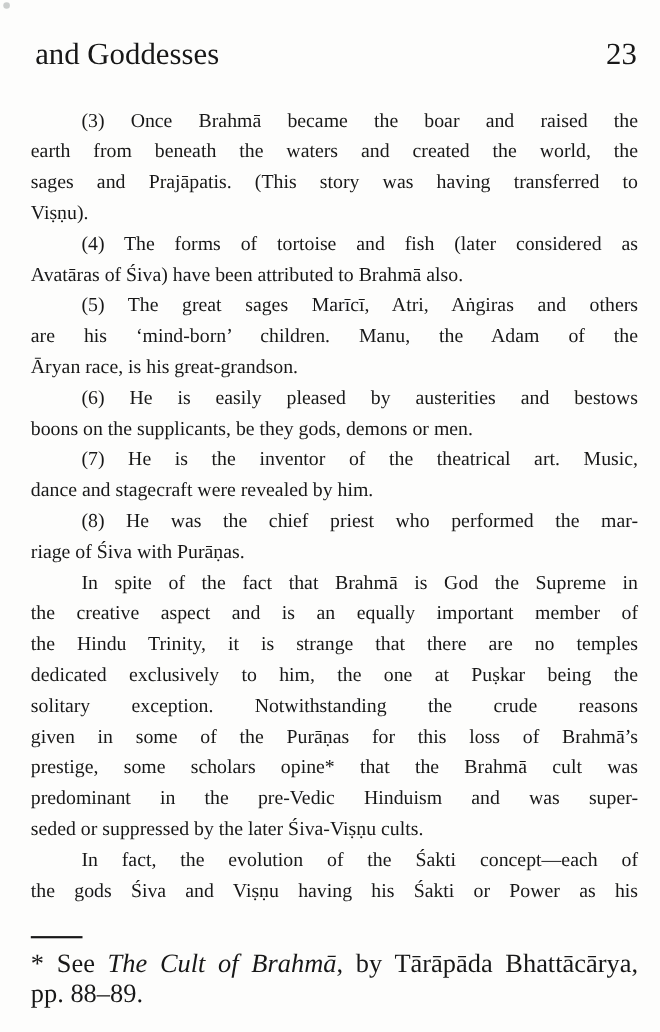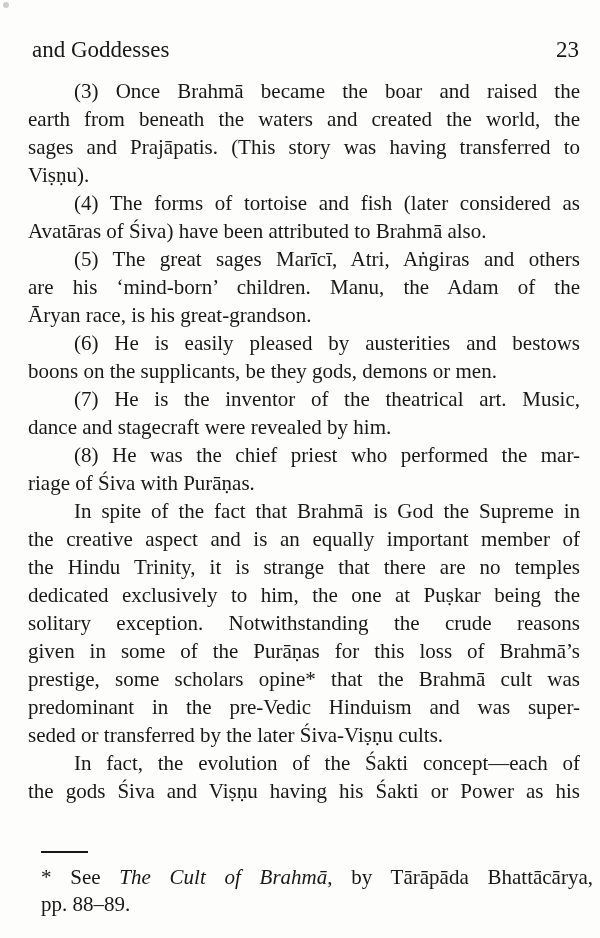--- a/index.html
+++ b/index.html
@@ -20,37 +20,37 @@
     overflow:hidden;
   }
   .scan-smudge{
     position:absolute;top:2px;left:3px;
     width:6px;height:6px;border-radius:50%;
     background:#b9bdbd;opacity:.75;
   }
   .running-header{
     position:absolute;top:36px;left:32px;right:21px;
     display:flex;justify-content:space-between;align-items:baseline;
-    font-size:23px;line-height:27px;
+    font-size:28px;line-height:27px;
   }
   .body-text{
-    position:absolute;top:77px;left:28px;width:552px;
-    font-size:21px;line-height:28px;
+    position:absolute;top:95px;left:28px;width:552px;
+    font-size:18px;line-height:28px;
   }
   .line{
     text-align:justify;
     text-align-last:justify;
     white-space:nowrap; 
   }
   .line{white-space:normal;}
   .line.last{text-align-last:left;}
   .line.indent{text-indent:46px;}
   .footnote{
     position:absolute;left:28px;width:552px;top:851px;
-    font-size:21px;line-height:27px;margin-left:13px;
+    font-size:24px;line-height:27px;
   }
   .fn-rule{
     width:47px;height:2px;background:var(--ink);
     margin-bottom:11px;
   }
   .fn-citation{
     text-align:justify;
     text-align-last:justify;
   }
   .fn-pages{text-align:left;}
@@ -85,21 +85,21 @@
       <div class="line indent">(8) He was the chief priest who performed the mar-</div>
       <div class="line last">riage of Śiva with Purāṇas.</div>
       <div class="line indent">In spite of the fact that Brahmā is God the Supreme in</div>
       <div class="line">the creative aspect and is an equally important member of</div>
       <div class="line">the Hindu Trinity, it is strange that there are no temples</div>
       <div class="line">dedicated exclusively to him, the one at Puṣkar being the</div>
       <div class="line">solitary exception. Notwithstanding the crude reasons</div>
       <div class="line">given in some of the Purāṇas for this loss of Brahmā’s</div>
       <div class="line">prestige, some scholars opine* that the Brahmā cult was</div>
       <div class="line">predominant in the pre-Vedic Hinduism and was super-</div>
-      <div class="line last">seded or transferred by the later Śiva-Viṣṇu cults.</div>
+      <div class="line last">seded or suppressed by the later Śiva-Viṣṇu cults.</div>
       <div class="line indent">In fact, the evolution of the Śakti concept—each of</div>
       <div class="line">the gods Śiva and Viṣṇu having his Śakti or Power as his</div>
     </div>
 
   <div class="footnote">
     <div class="fn-rule"></div>
     <div class="fn-citation"><span>* See </span><span class="italic">The Cult of Brahmā</span><span>, by Tārāpāda Bhattācārya,</span></div>
     <div class="fn-pages">pp. 88–89.</div>
   </div>
 

